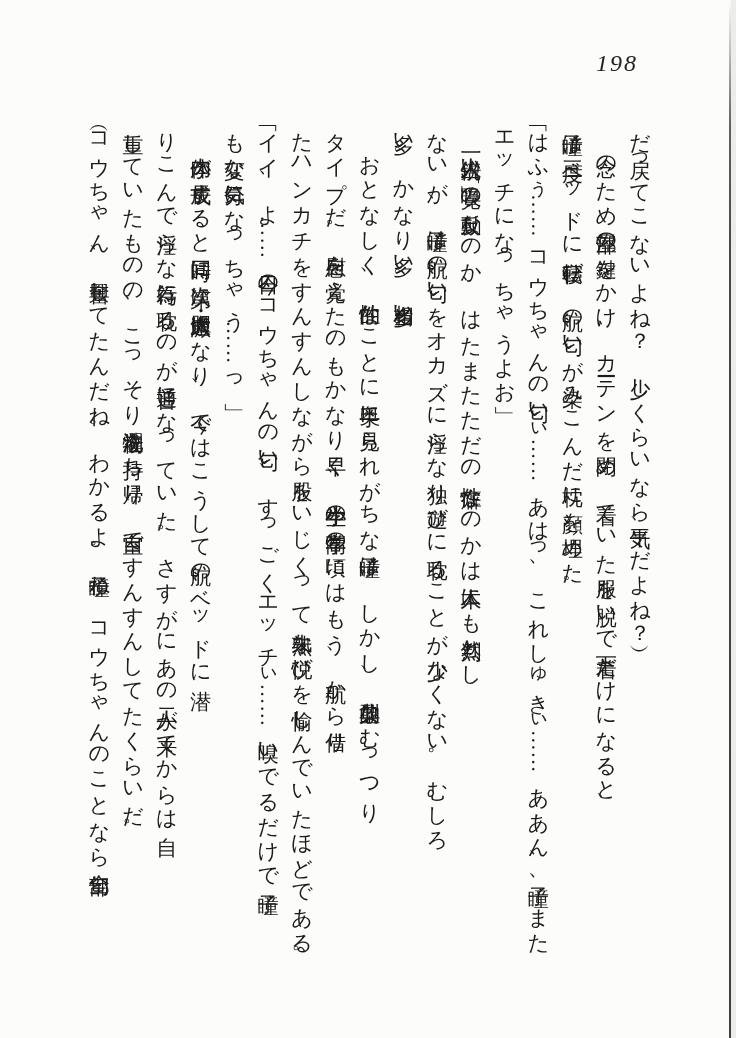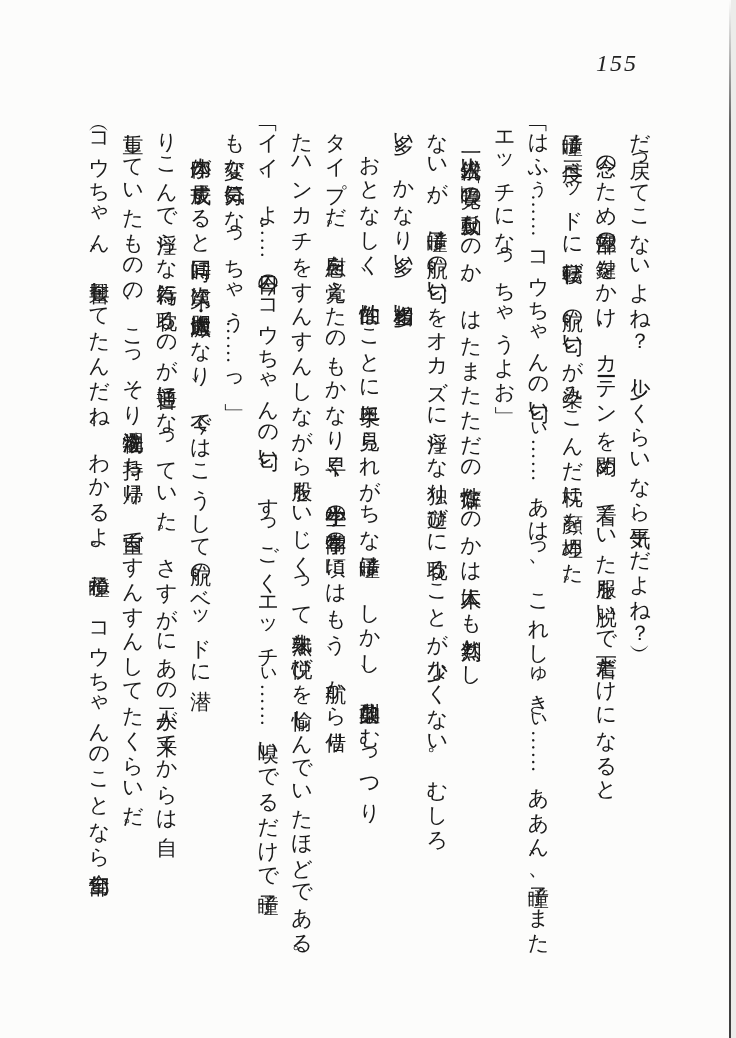--- a/index.html
+++ b/index.html
@@ -61,21 +61,21 @@
     text-indent: 23px;
   }
 </style>
 </head>
 <body>
 
 <div class="page">
   <div class="edge-strip"></div>
   <div class="edge-line"></div>
 
-  <div class="page-number">155</div>
+  <div class="page-number">198</div>
 
   <div class="text-area">
     <div class="col">だ戻ってこないよね？　少しくらいなら平気、だよね？）</div>
     <div class="col indent">念のため部屋の鍵をかけ、カーテンを閉め、着ていた服を脱いで下着だけになると、</div>
     <div class="col">瞳子は三度ベッドに寝転び、航の匂いが染みこんだ枕に顔を埋めた。</div>
     <div class="col">「はふぅ……コウちゃんの匂いぃ……あはっ、これしゅきぃ……ああん、瞳子、また</div>
     <div class="col">エッチになっちゃうよお」</div>
     <div class="col indent">人一倍鋭い「嗅覚」の反動なのか、はたまたただの性癖なのかは本人にも判然とし</div>
     <div class="col">ないが、瞳子は航の匂いをオカズに淫らな独り遊びに耽ることが少なくない。むしろ</div>
     <div class="col">多い。かなり多い。相当多い。</div>

